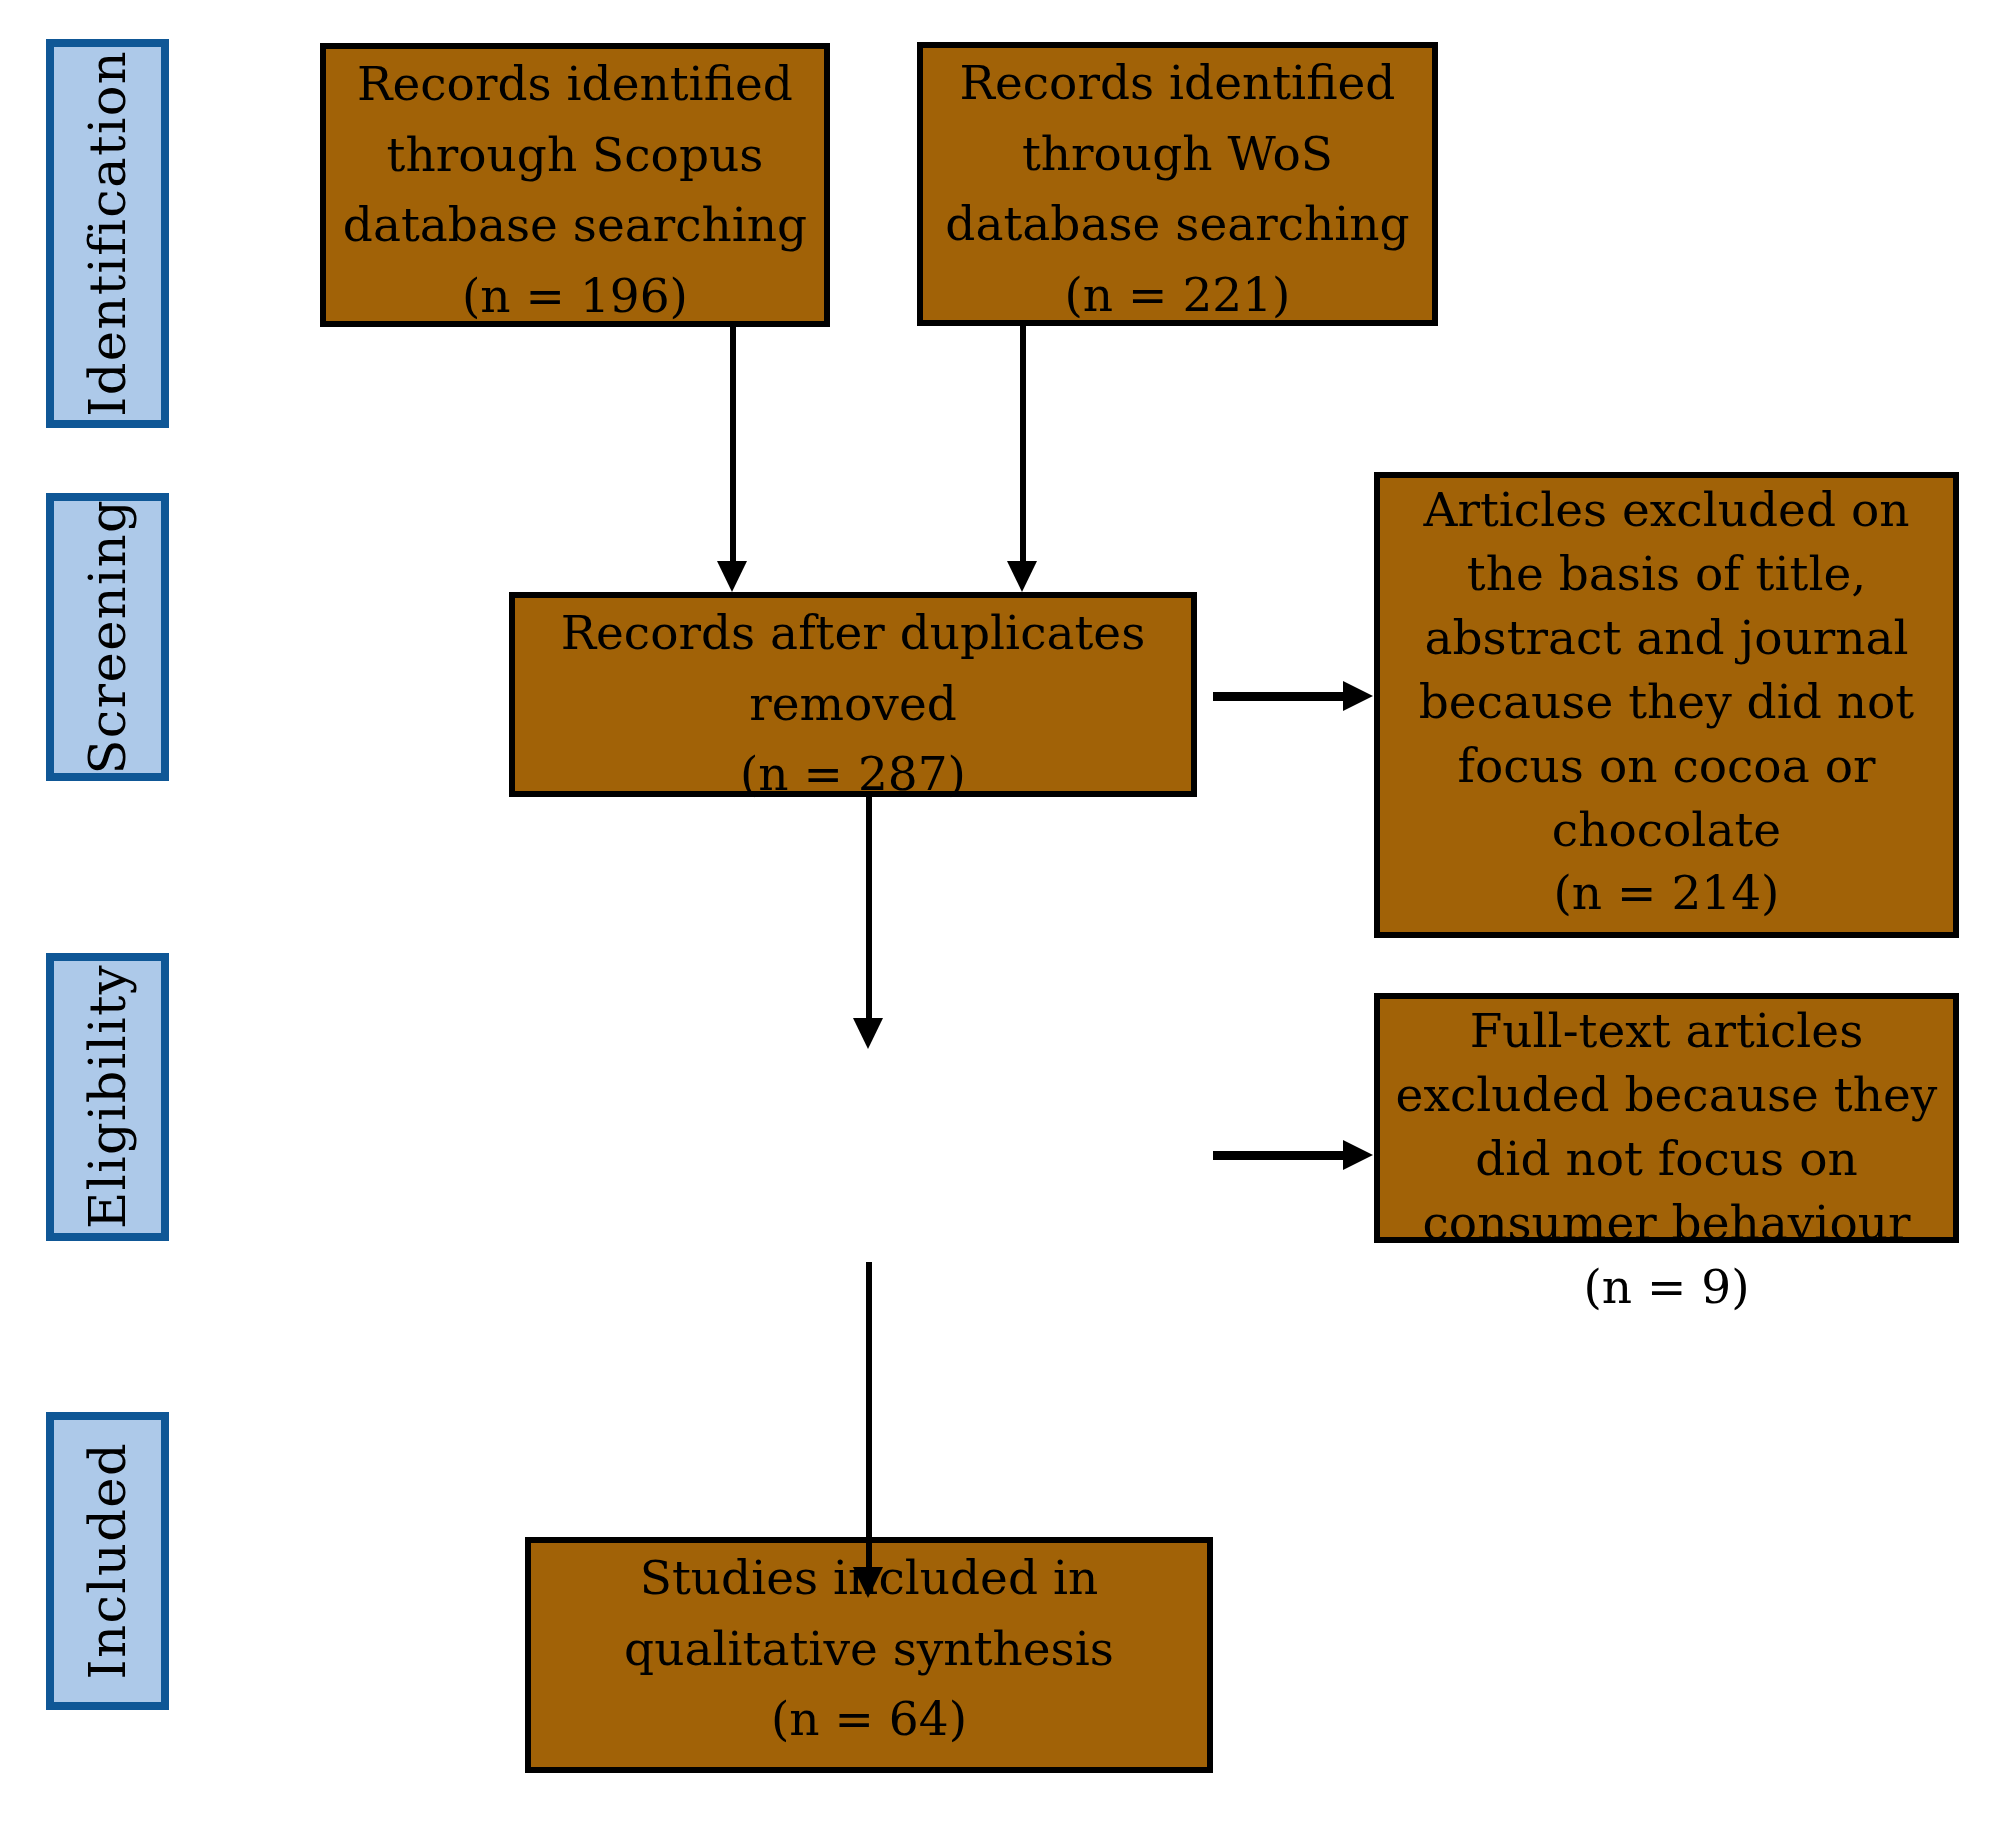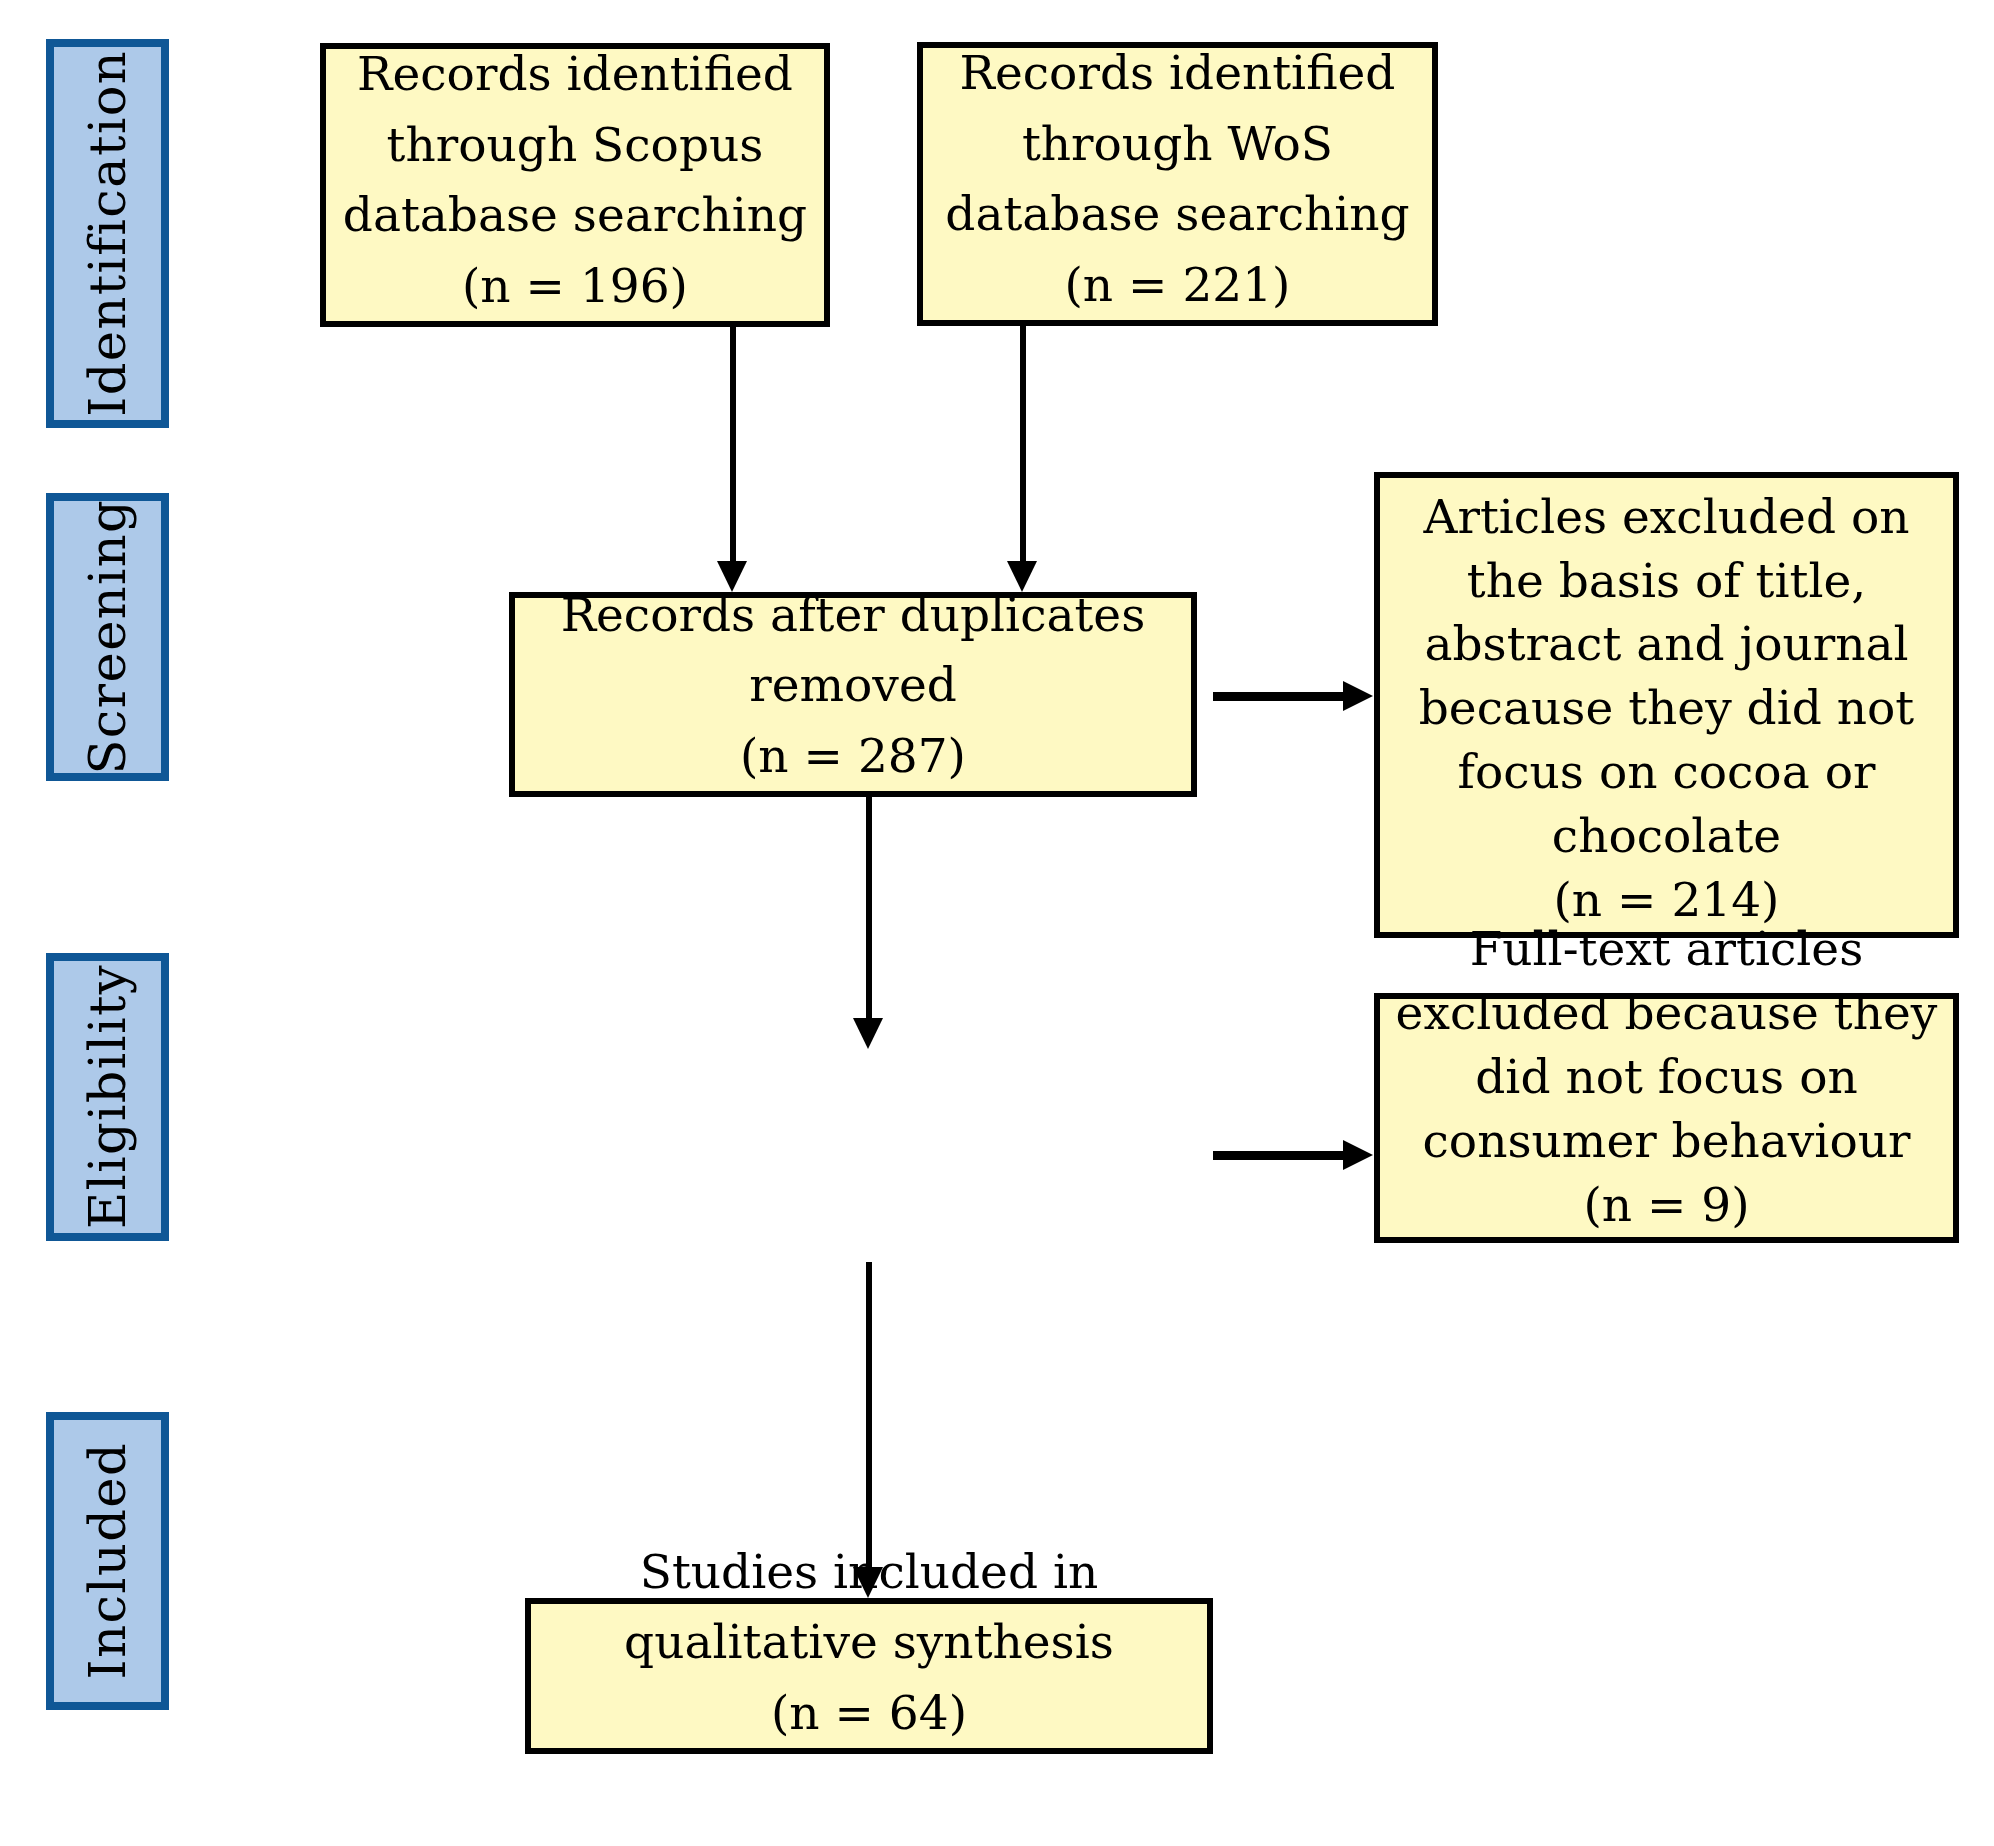--- a/index.html
+++ b/index.html
@@ -30,25 +30,25 @@
     transform: rotate(180deg);
     font-size: 51px;
     letter-spacing: 1.4px;
     color: #000000;
     white-space: nowrap;
   }
 
   
   .flow-box {
     position: absolute;
-    background: #fef9c3;
+    background: #a16207;
     border: 6px solid #000000;
     box-sizing: border-box;
     display: flex;
-    align-items: flex-end;
+    align-items: flex-start;
     justify-content: center;
   }
   .box-text {
     display: block;
     white-space: pre-line;
     text-align: center;
     font-size: 47px;
     line-height: 1.5;
     color: #000000;
   }
@@ -123,21 +123,21 @@
 
 
   <div class="flow-box tight" style="left:1374px; top:993px; width:585px; height:250px;">
     <span class="box-text">Full-text articles
 excluded because they
 did not focus on
 consumer behaviour
 (n = 9)</span>
   </div>
 
-  <div class="flow-box" style="left:525px; top:1598px; width:688px; height:156px;">
+  <div class="flow-box" style="left:525px; top:1537px; width:688px; height:236px;">
     <span class="box-text">Studies included in
 qualitative synthesis
 (n = 64)</span>
   </div>
 
   <div class="arrow">
     <div class="vshaft" style="left:730px; top:326px; height:235px;"></div>
     <div class="vhead" style="left:717px; top:561px;"></div>
   </div>
 

